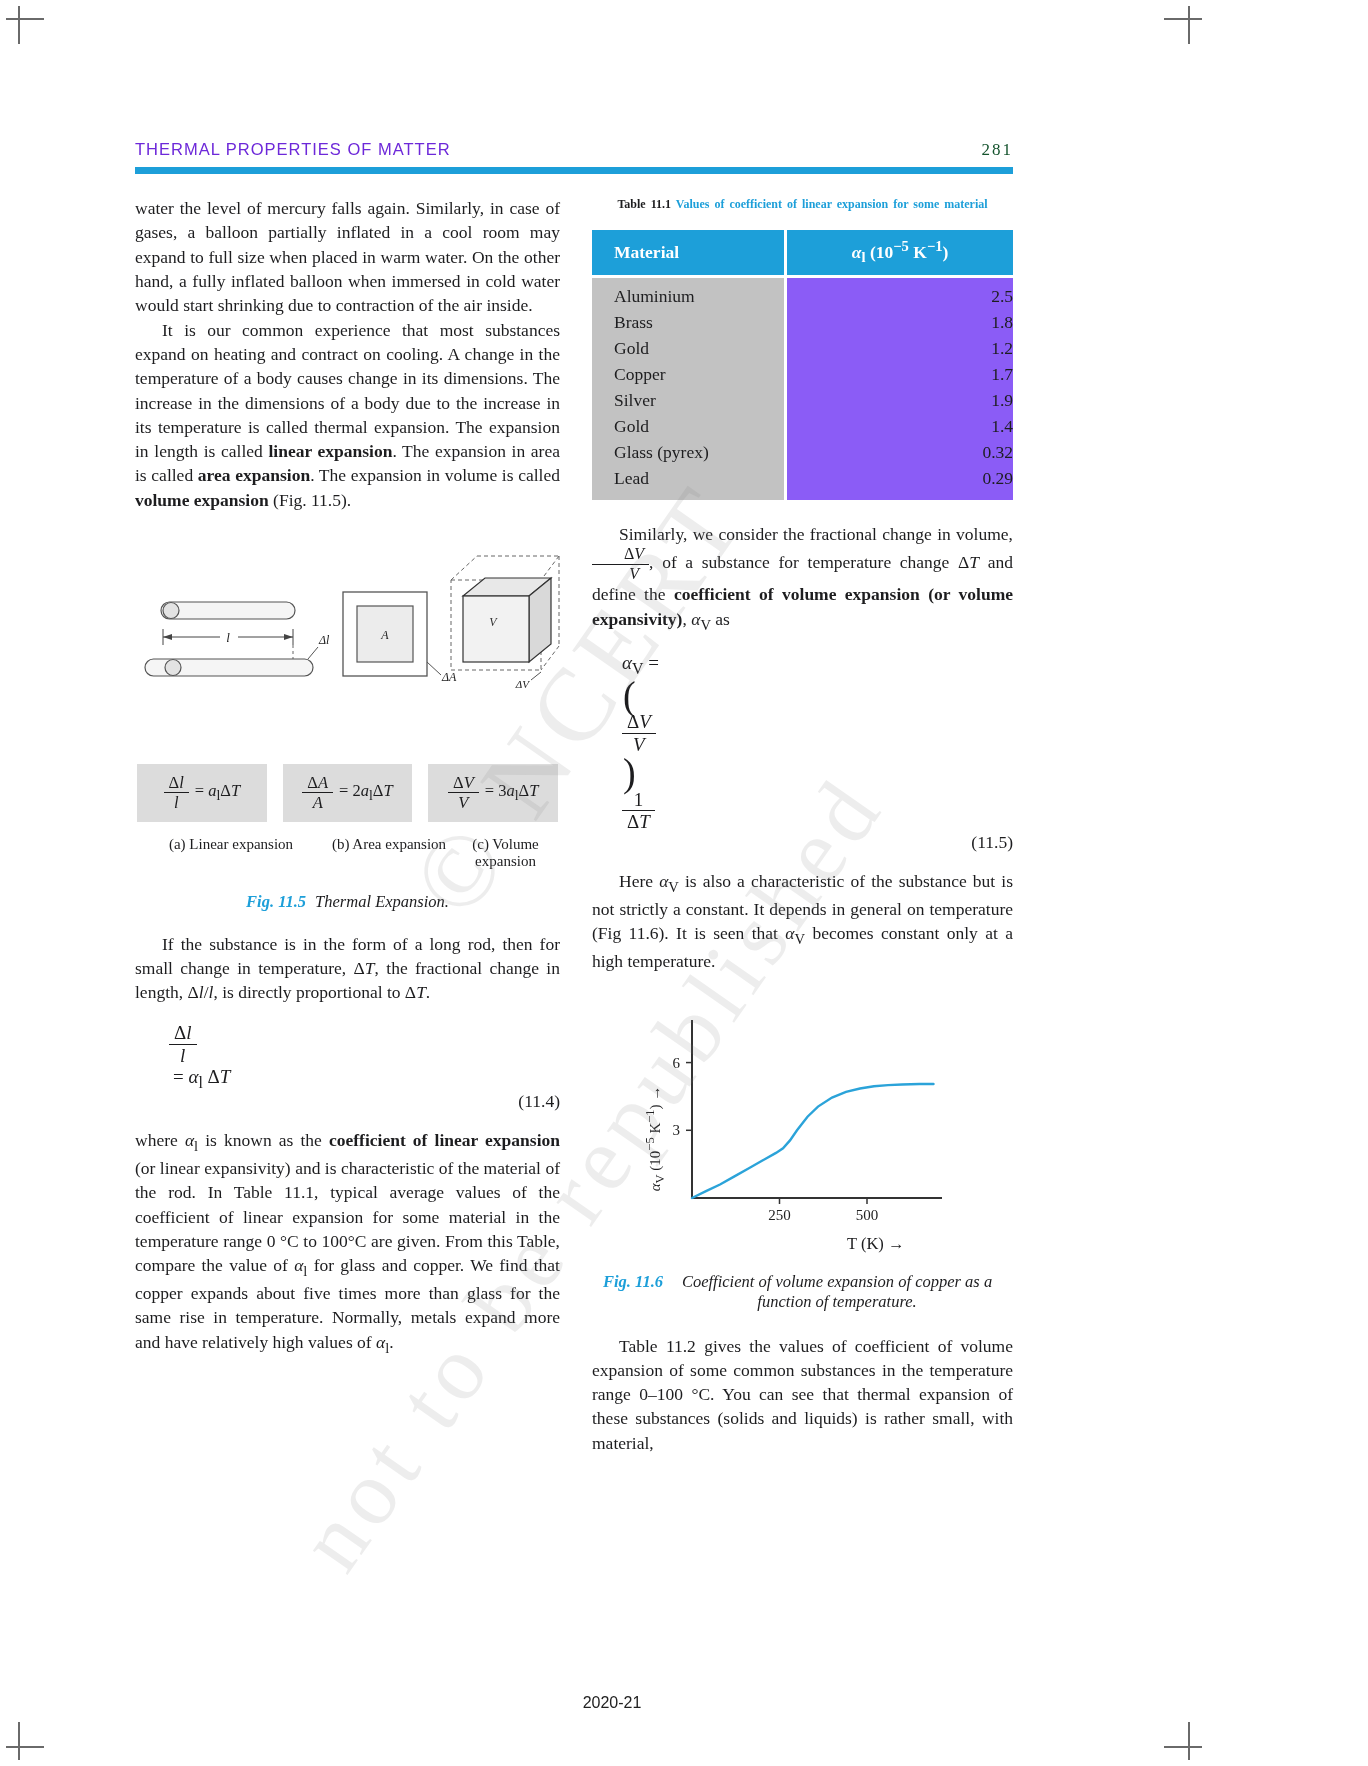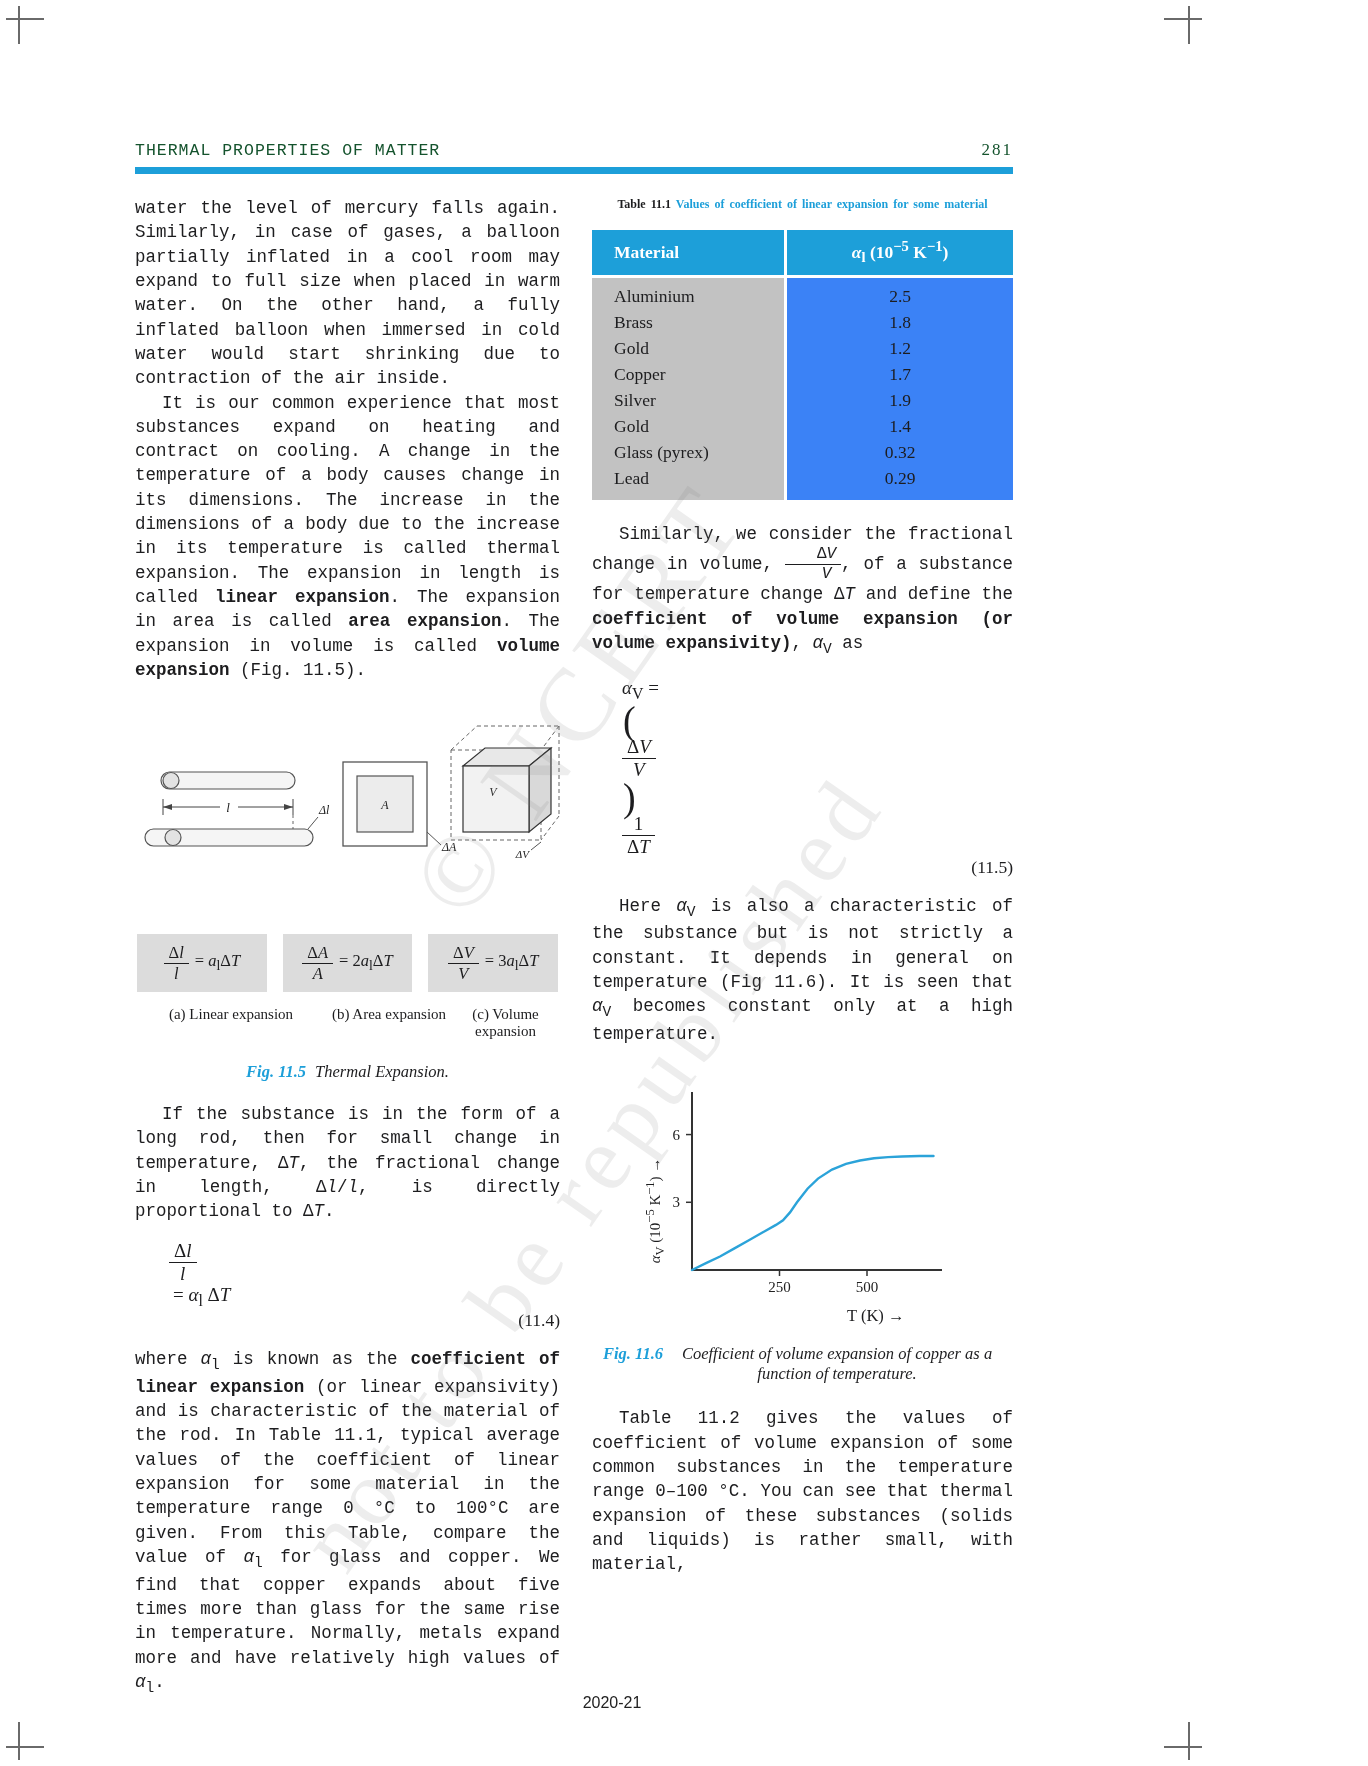--- a/index.html
+++ b/index.html
@@ -4,28 +4,28 @@
 <style>
   html,body{margin:0;padding:0;}
   body{
     width:1368px;height:1766px;position:relative;background:#ffffff;
     font-family:"Liberation Serif","DejaVu Serif",serif;color:#1d1d1f;
     overflow:hidden;
   }
   .content{position:absolute;left:135px;top:140px;width:878px;}
   
   .pghead{display:flex;justify-content:space-between;align-items:baseline;margin-bottom:7px;}
-  .pgtitle{color:#14532d;font-size:16.5px;letter-spacing:1px;font-family:Liberation Mono, monospace;}
+  .pgtitle{color:#6d28d9;font-size:16.5px;letter-spacing:1px;font-family:Liberation Sans, sans-serif;}
   .pgnum{font-size:17px;letter-spacing:2px;color:#14532d;}
   .rule{height:7px;background:#1d9fd9;}
   
   .cols{display:flex;gap:32px;margin-top:22px;}
   .col-l{width:425px;}
   .col-r{width:421px;}
-  p{margin:0;text-align:justify;font-size:17.5px;line-height:1.39;font-family:Liberation Mono, monospace;}
+  p{margin:0;text-align:justify;font-size:17.5px;line-height:1.39;}
   p.indent{text-indent:27px;}
   p b{font-weight:bold;}
   
   .frac{display:inline-flex;flex-direction:column;text-align:center;vertical-align:middle;line-height:1.05;}
   .frac .num{border-bottom:1.4px solid #1d1d1f;padding:0 5px 1px;}
   .frac .den{padding:1px 5px 0;}
   .eq{display:flex;align-items:flex-start;font-size:19px;flex-direction:column;}
   .eq .eqnum{margin-left:auto;font-size:17.5px;}
   .bigp{font-size:38px;font-weight:400;line-height:.9;transform:scaleY(1.08);padding:0 1px;}
   
@@ -42,21 +42,21 @@
   .eqblk{margin:18px 0 16px;padding-left:34px;}
   
   .tbl-head{text-align:center;font-weight:bold;font-size:12px;line-height:1.35;word-spacing:2px;}
   .tbl-head .ttl{color:#1d9fd9;}
   table.t111{border-collapse:collapse;width:100%;margin-top:18px;font-size:17.5px;}
   table.t111 th{background:#1d9fd9;color:#fff;font-weight:bold;text-align:left;
      padding:8px 0 8px 22px;border-bottom:3px solid #fff;font-size:17.5px;}
   table.t111 th.h2{text-align:center;padding-left:0;border-left:3px solid #fff;}
   table.t111 td{padding:2.5px 0;}
   table.t111 td.mat{background:#c2c2c2;padding-left:22px;border-right:3px solid #fff;width:46%;}
-  table.t111 td.val{background:#3b82f6;text-align:center;}
+  table.t111 td.val{background:#8b5cf6;text-align:right;}
   table.t111 tr:first-child td{padding-top:8px;}
   table.t111 tr:last-child td{padding-bottom:11px;}
   
   .chart{position:relative;padding-left:50px;margin-top:34px;width:360px;}
   .ylab{position:absolute;left:-62px;top:118px;width:250px;text-align:center;
         transform:rotate(-90deg);font-size:15px;white-space:nowrap;}
   .xlab{margin:0 0 0 205px;font-size:16.5px;}
   .par{margin-top:14px;}
   .footer{position:absolute;top:1694px;left:135px;width:878px;padding-left:76px;box-sizing:border-box;
         text-align:center;font-family:"Liberation Sans","DejaVu Sans",sans-serif;font-size:16px;color:#222;}

